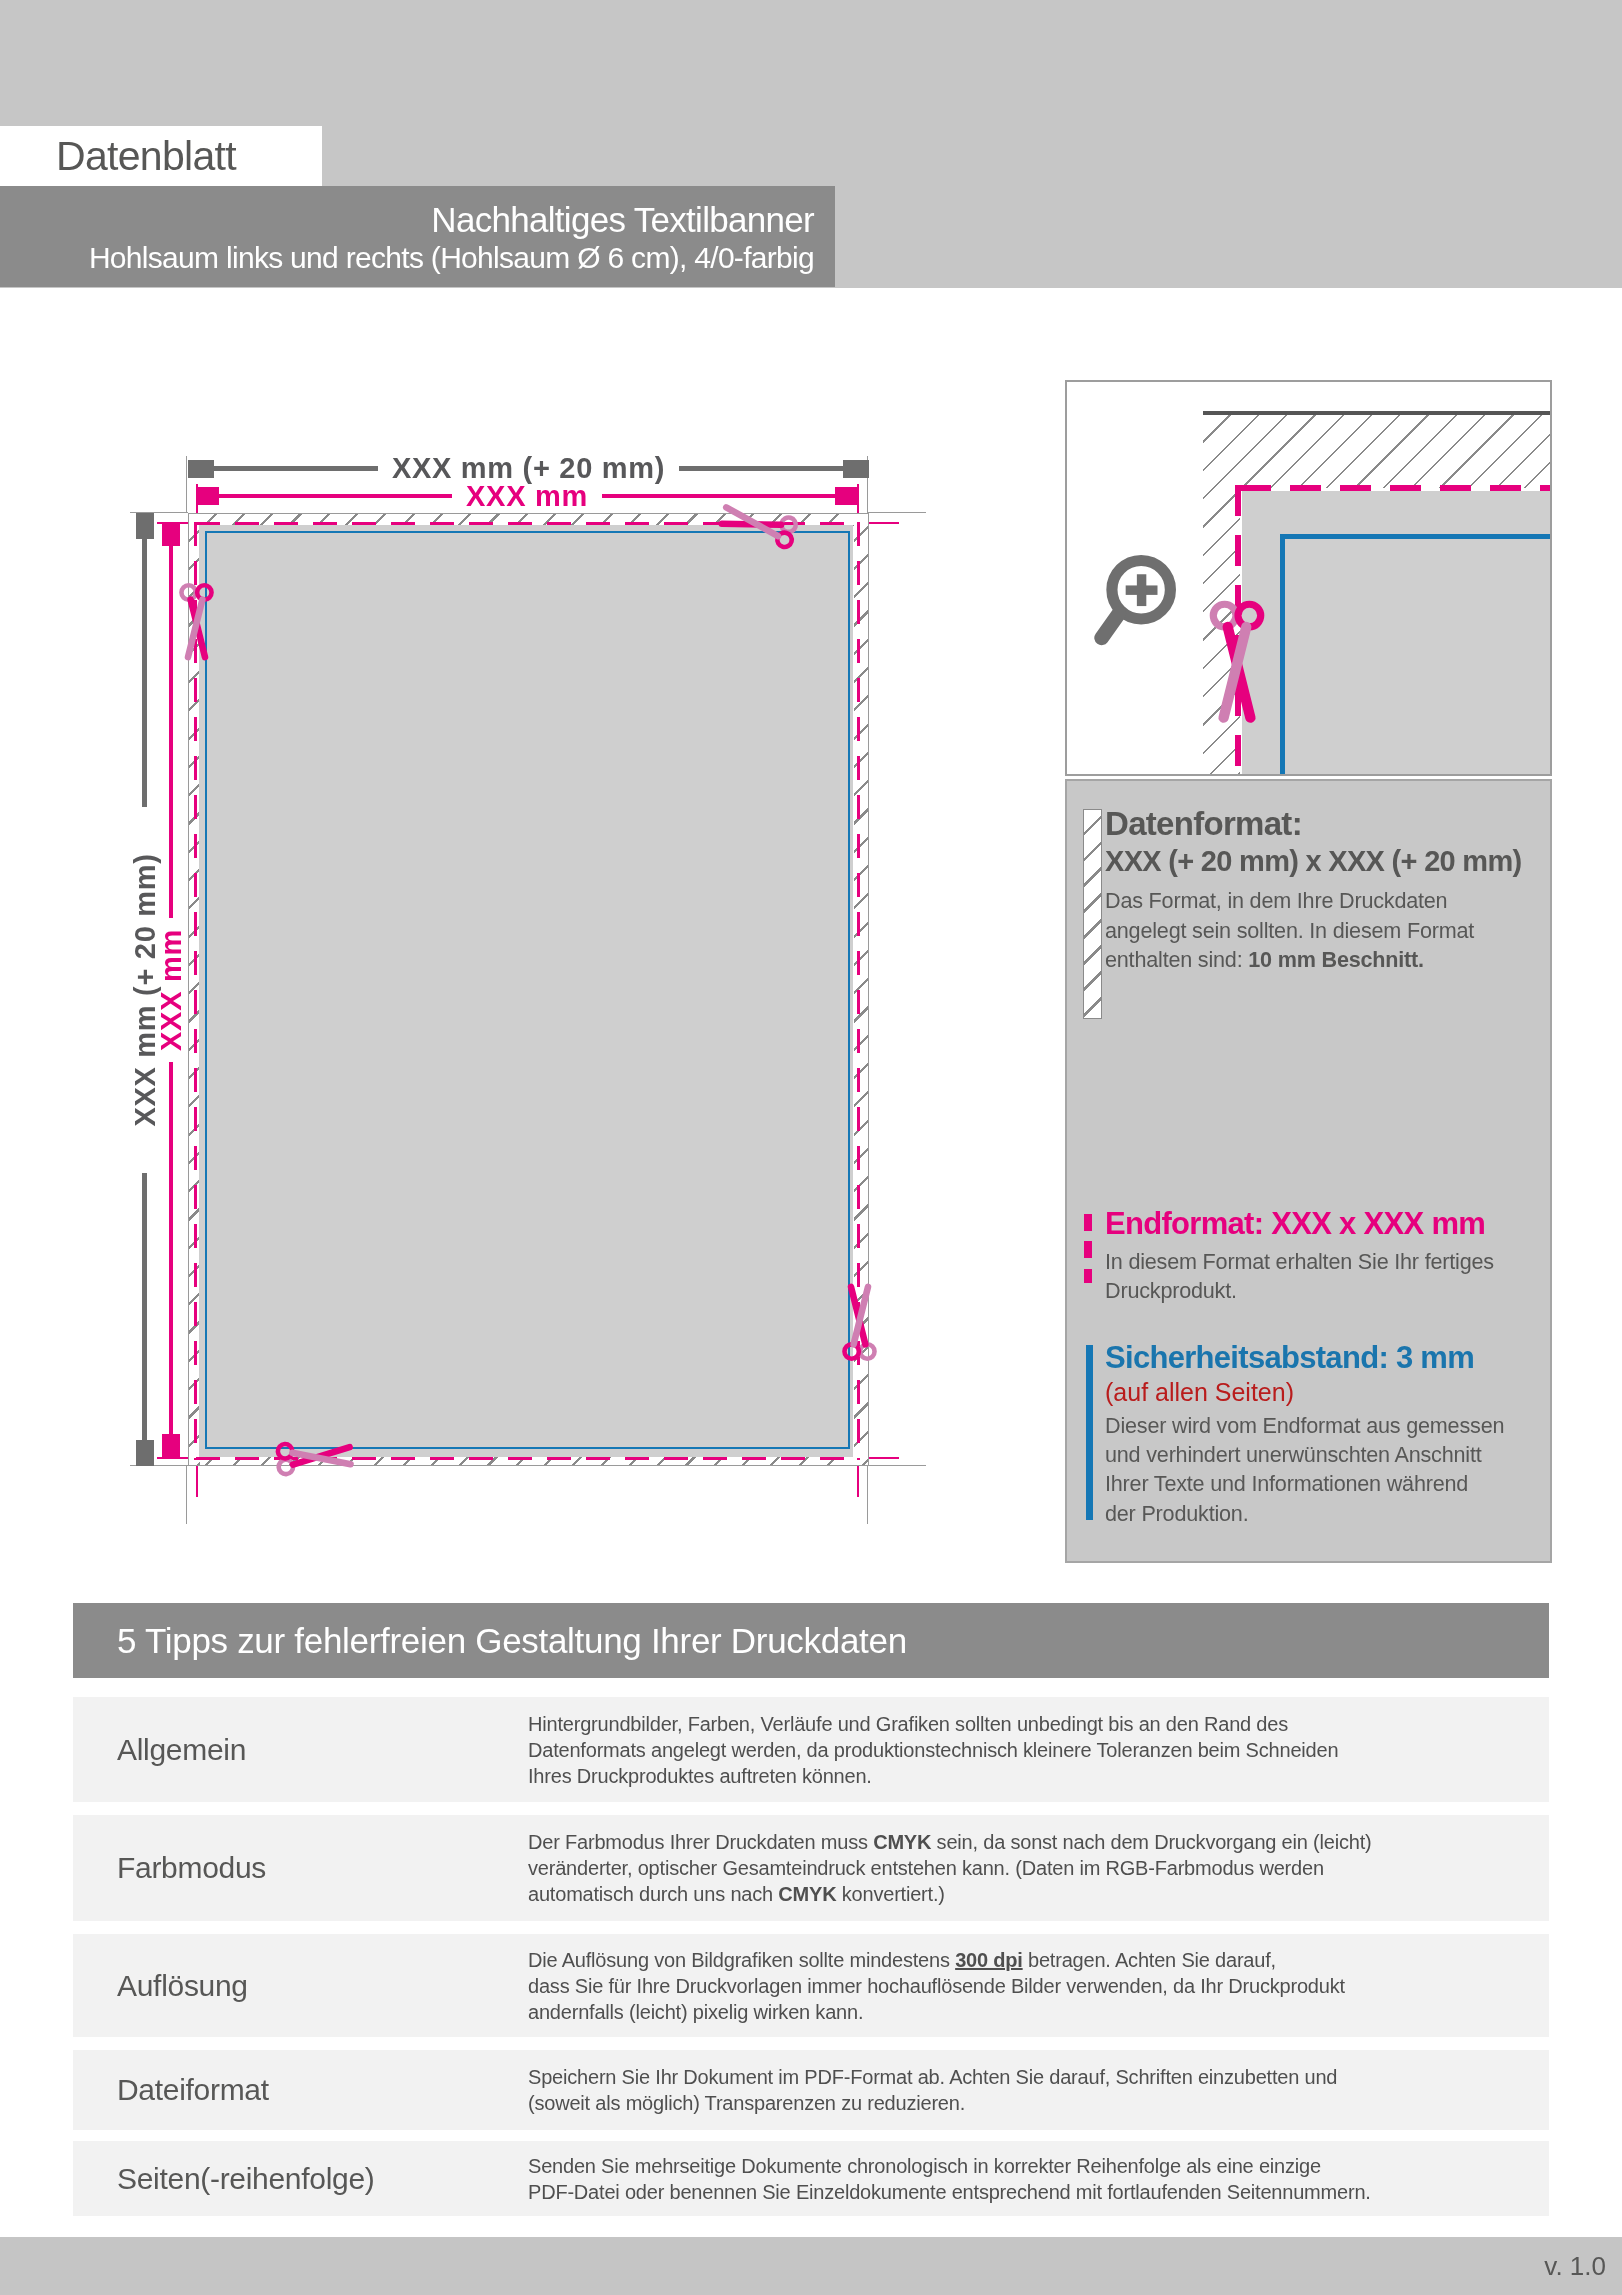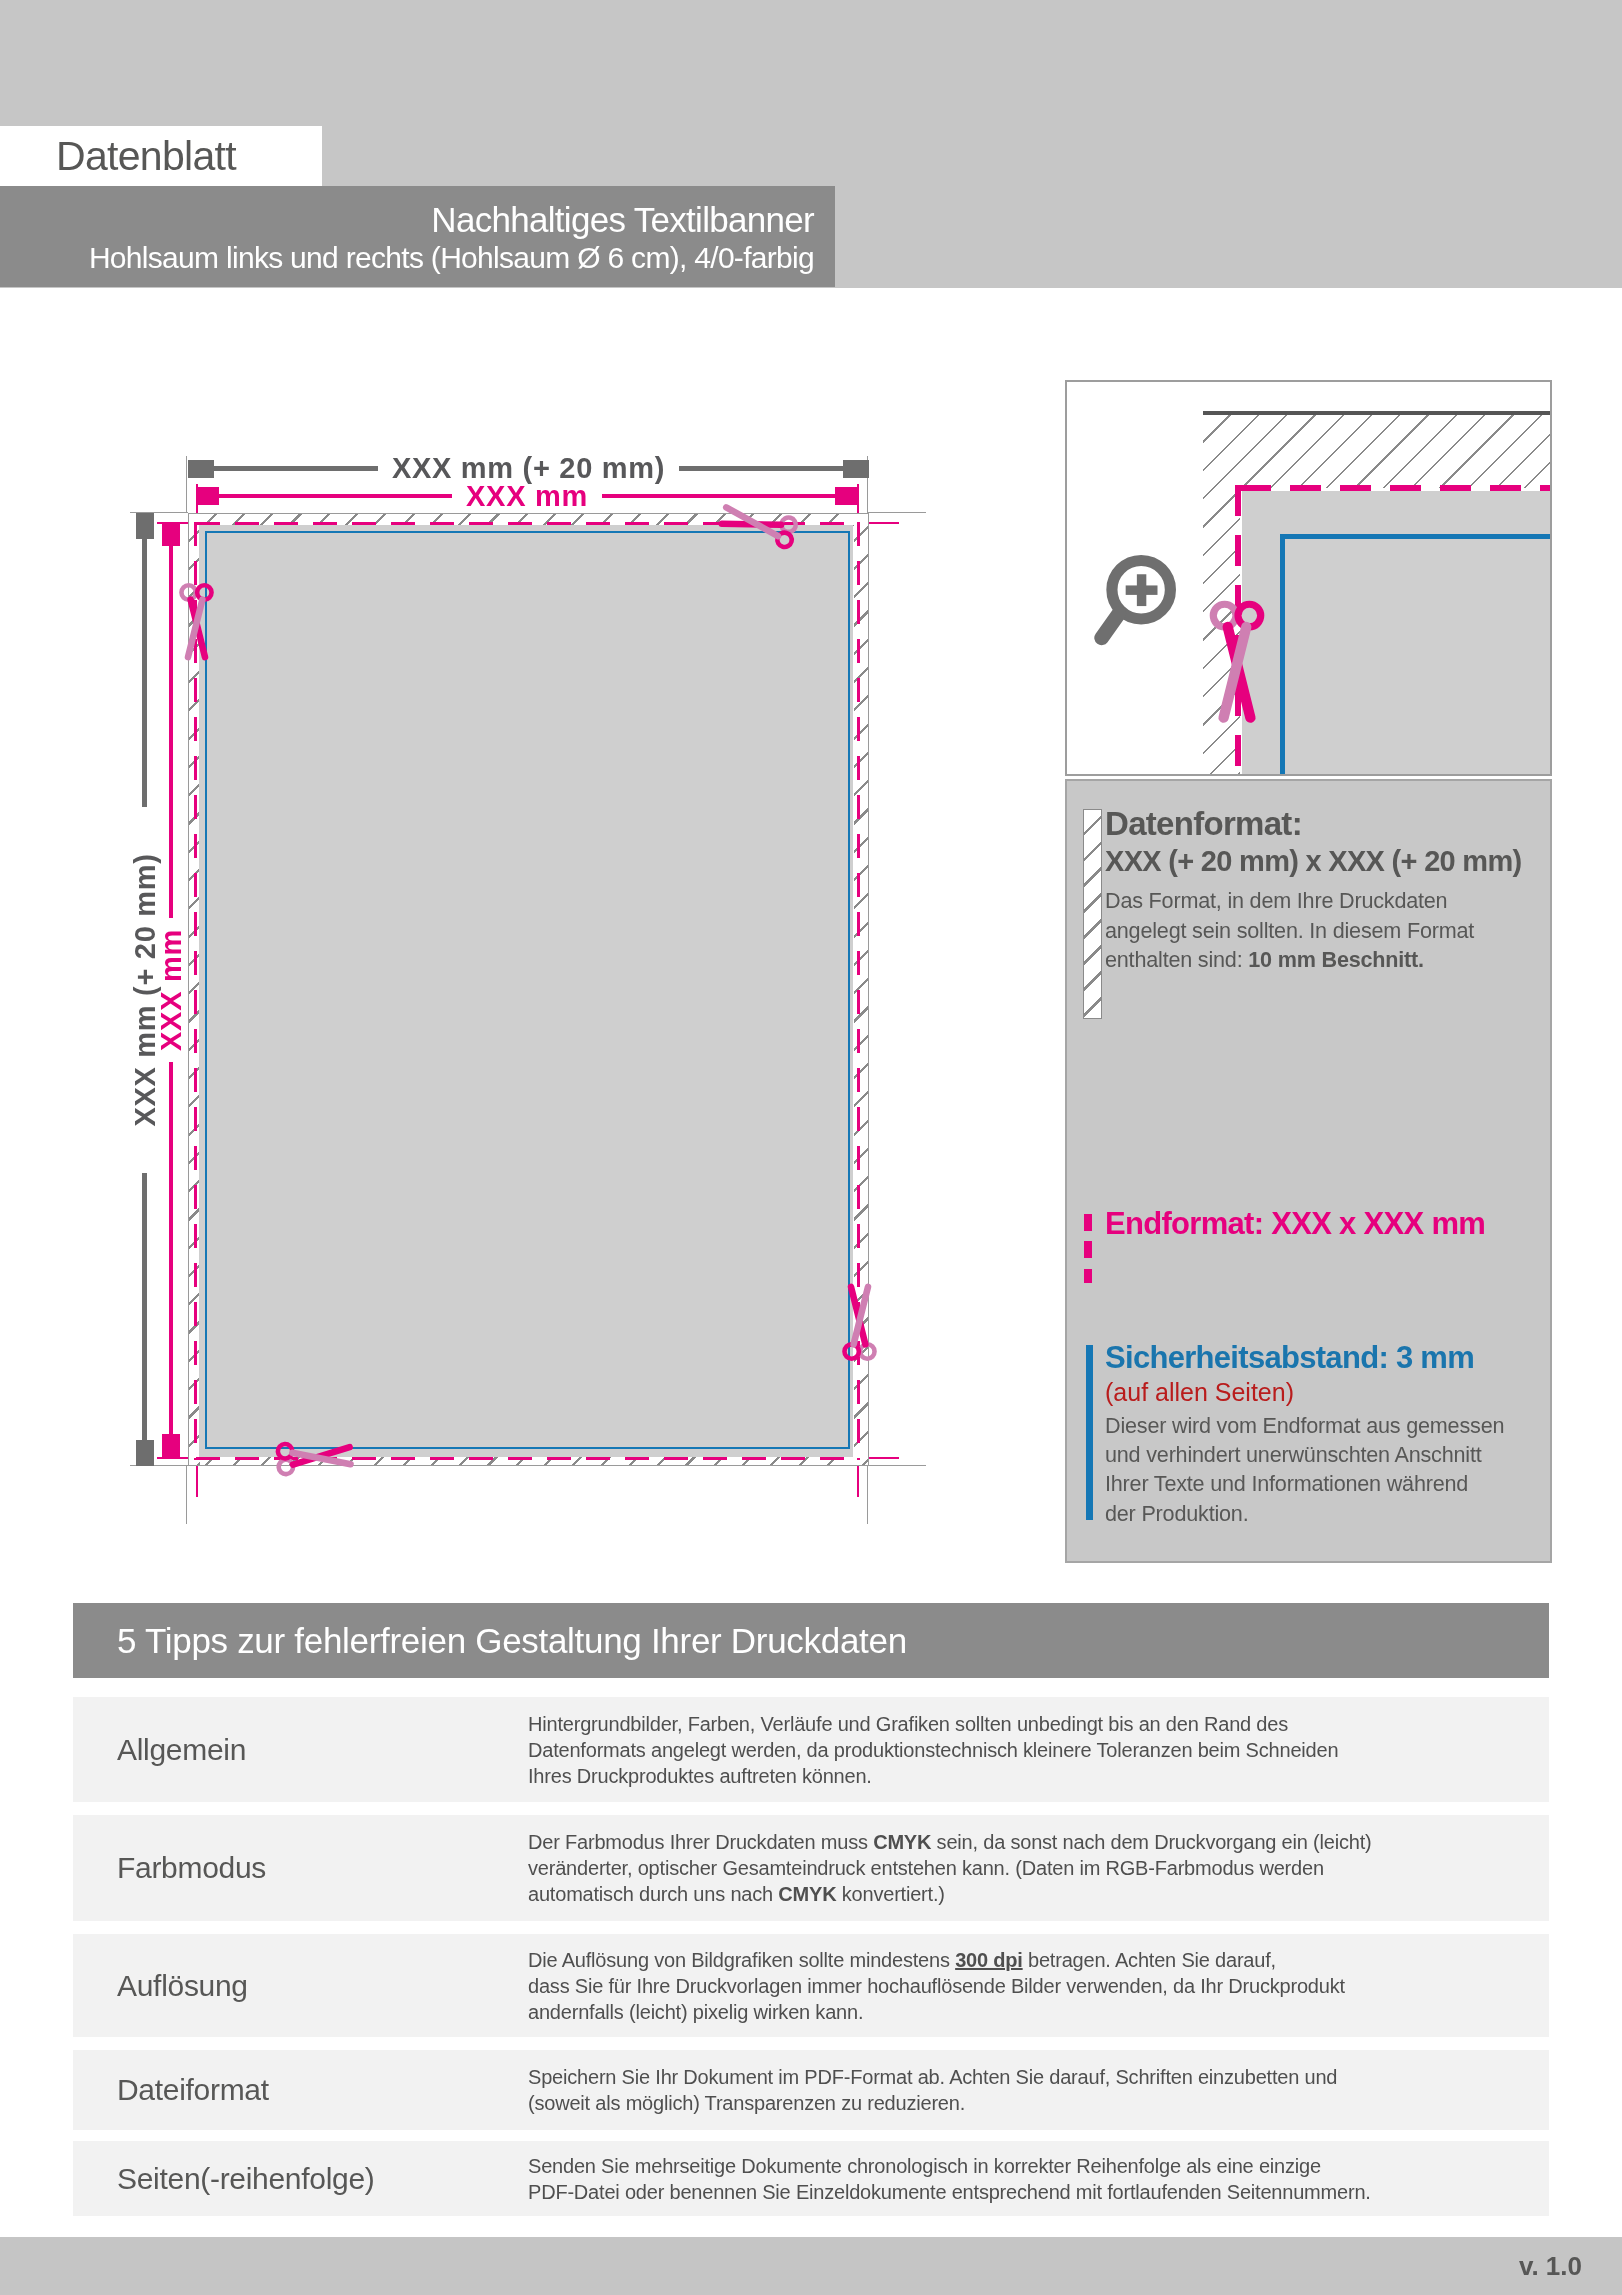--- a/index.html
+++ b/index.html
@@ -56,21 +56,21 @@
   .blue-h2{color:#1a75ad;}
   .blue-sub{color:#b91c1c;font-size:25px;line-height:31px;}
   
   .tips-bar{left:73px;top:1603px;width:1476px;height:75px;background:#8b8b8b;}
   .tips-bar span{display:block;padding-left:44px;line-height:75px;font-size:35px;color:#ffffff;letter-spacing:-0.3px;}
   .tip-row{left:73px;width:1476px;background:#f2f2f2;display:flex;align-items:center;}
   .tip-row .label{padding-left:44px;font-size:30px;color:#575756;letter-spacing:-0.3px;white-space:nowrap;}
   .tip-row .desc{position:absolute;left:455px;right:26px;font-size:20px;line-height:26px;color:#4f4f4f;white-space:pre-line;letter-spacing:-0.2px;}
   
   .footer{left:0;top:2237px;width:1623px;height:59px;background:#c5c5c5;}
-  .footer span{display:block;text-align:right;padding-right:41px;line-height:59px;font-size:26px;color:#575756;font-weight:bold;}
+  .footer span{display:block;text-align:right;padding-right:17px;line-height:59px;font-size:26px;color:#575756;}
   .scissors{overflow:visible;}
 </style>
 </head>
 <body>
 
 <div id="page">
 
   <div class="abs top-band"></div>
   <div class="abs doc-label-box">
     <span>Datenblatt</span>
@@ -205,20 +205,22 @@
       <h2>Datenformat:</h2>
       <div class="fmt">XXX (+ 20 mm) x XXX (+ 20 mm)</div>
       <div class="body" style="margin-top:6.5px;"><span>Das Format, in dem Ihre Druckdaten
 angelegt sein sollten. In diesem Format
 enthalten sind: </span><span style="font-weight: 700;">10 mm Beschnitt.</span></div>
     </div>
 
     <div class="abs swatch-dash"></div>
     <div class="blk" style="top:424px;">
       <h2 class="mag" style="font-size:31px;">Endformat: XXX x XXX mm</h2>
+      <div class="body" style="margin-top:3.9px;">In diesem Format erhalten Sie Ihr fertiges
+Druckprodukt.</div>
     </div>
 
     <div class="abs swatch-blue"></div>
     <div class="blk" style="top:558px;">
       <h2 class="blue-h2" style="font-size:31px;">Sicherheitsabstand: 3 mm</h2>
       <div class="blue-sub">(auf allen Seiten)</div>
       <div class="body" style="margin-top:2.6px;">Dieser wird vom Endformat aus gemessen
 und verhindert unerwünschten Anschnitt
 Ihrer Texte und Informationen während
 der Produktion.</div>

